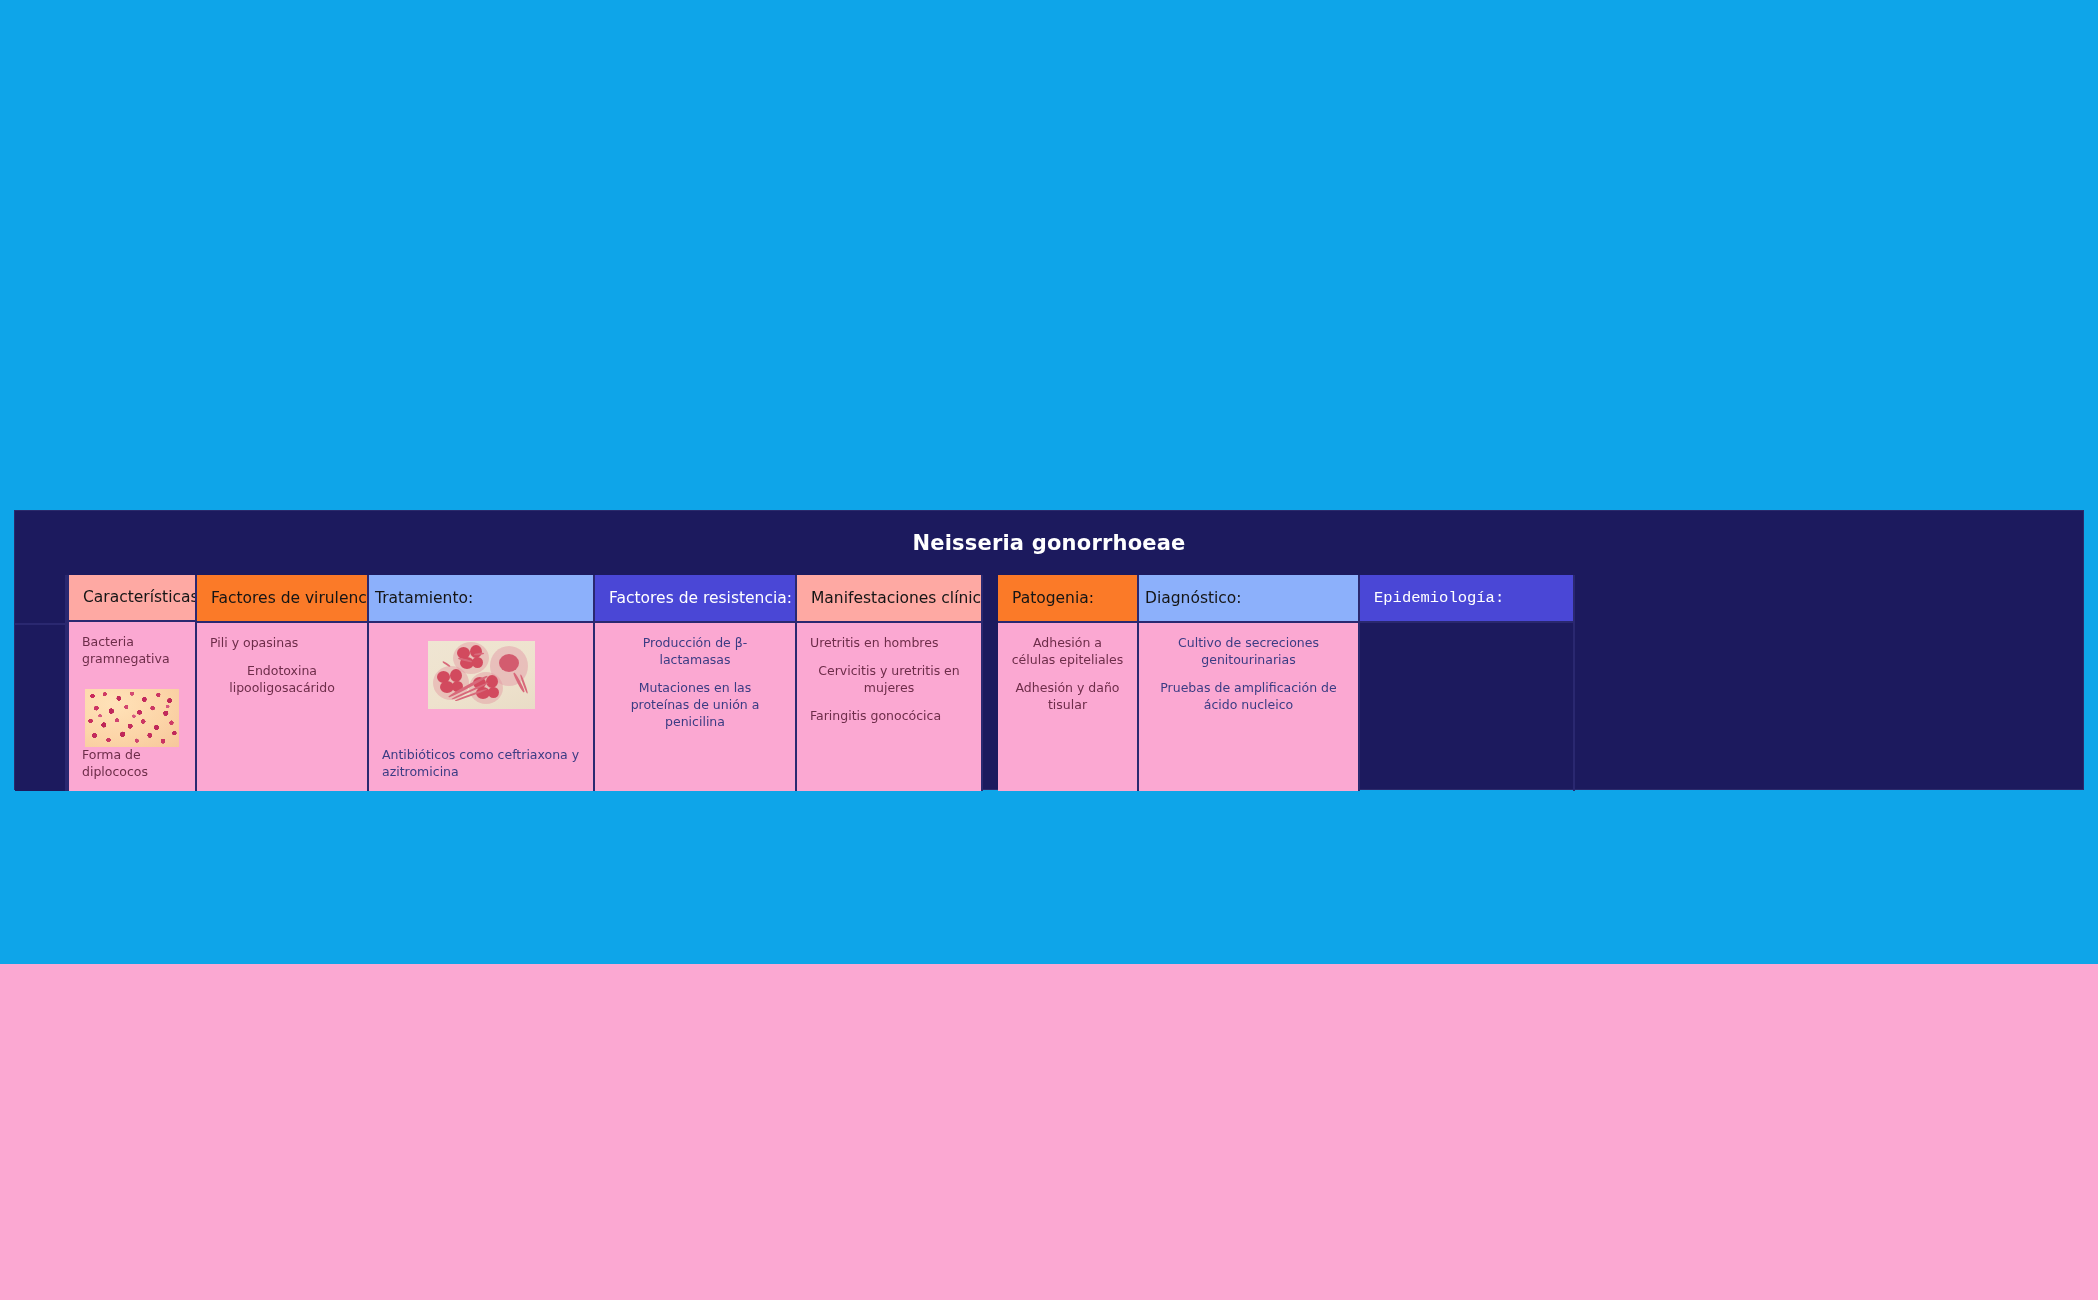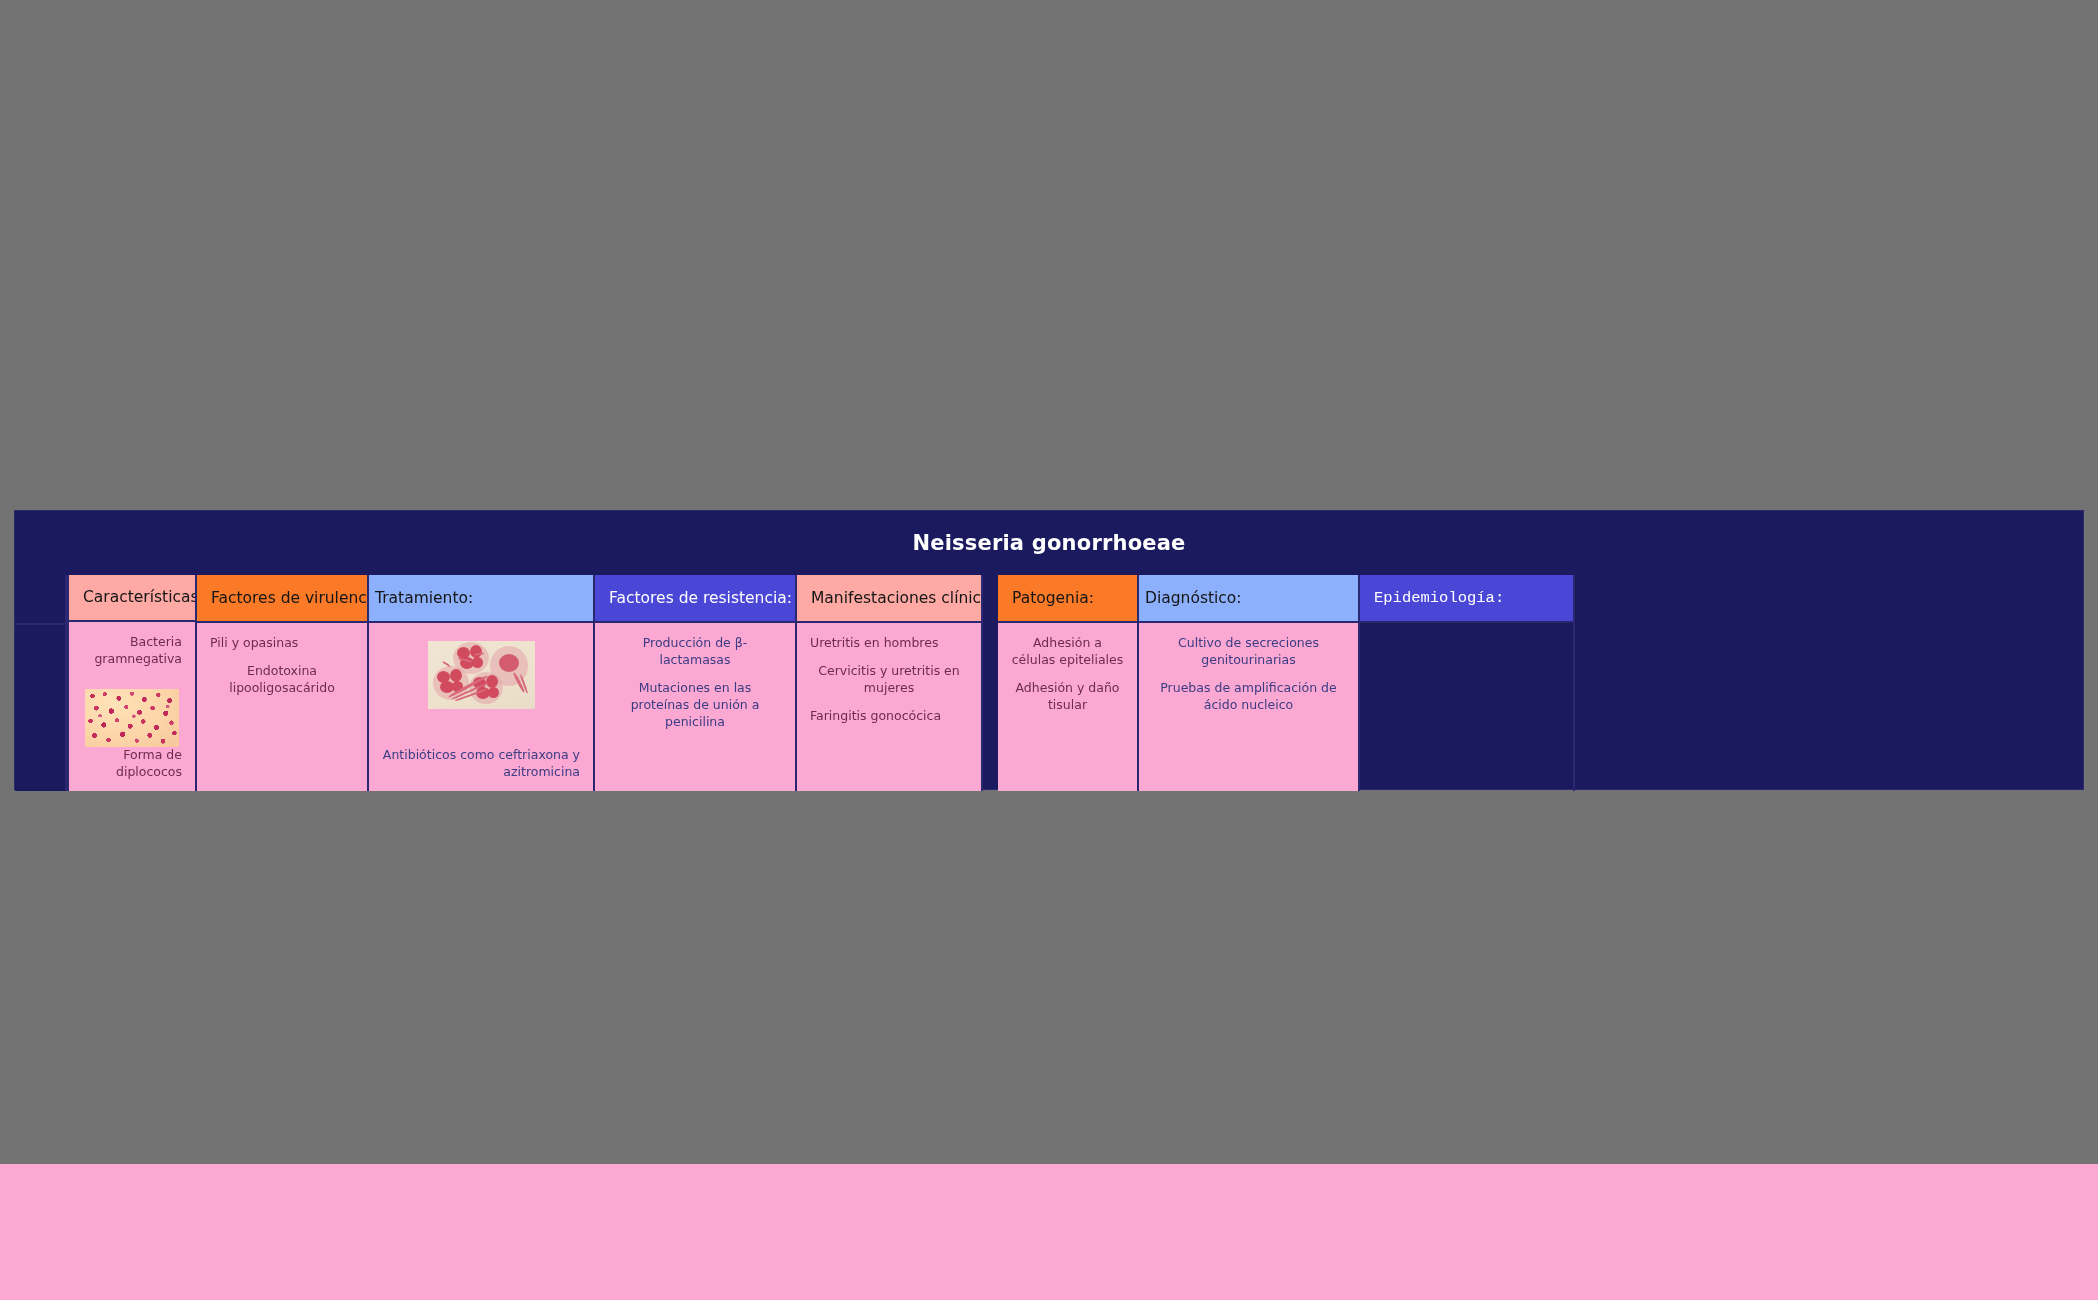--- a/index.html
+++ b/index.html
@@ -10,22 +10,22 @@
     width: 2098px;
     height: 1300px;
     background: #fba8d2;
     font-family: "DejaVu Sans", sans-serif;
     overflow: hidden;
   }
 
   #canvas {
     position: relative;
     width: 2098px;
-    height: 1164px;
-    background: #737373;
+    height: 964px;
+    background: #0ea5e9;
   }
 
   
   #table-wrap {
     position: absolute;
     left: 14px;
     top: 510px;
     width: 2070px;
     height: 280px;
     background: #1c1a5e;
@@ -96,21 +96,21 @@
   .h-orange { background: #fb7a28; color: #151515; }
   .h-lightblue { background: #8cb0fb; color: #151515; padding-left: 6px; }
   .h-indigo { background: #4a47d6; color: #ffffff; }
 
   
   .t-maroon   { color: #6e2d4a; }
   .t-navyblue { color: #3b3c84; }
 
   
   .col-body.centered { align-items: center; text-align: center; }
-  .col-body.centered .item { text-align: right; }
+  .col-body.centered .item { text-align: left; }
 
   .spacer { flex: 1 1 auto; }
 
   
   .fig1 {
     width: 94px; height: 62px;
     margin: 10px 0 0 0;
     position: relative;
     overflow: hidden;
     background:

